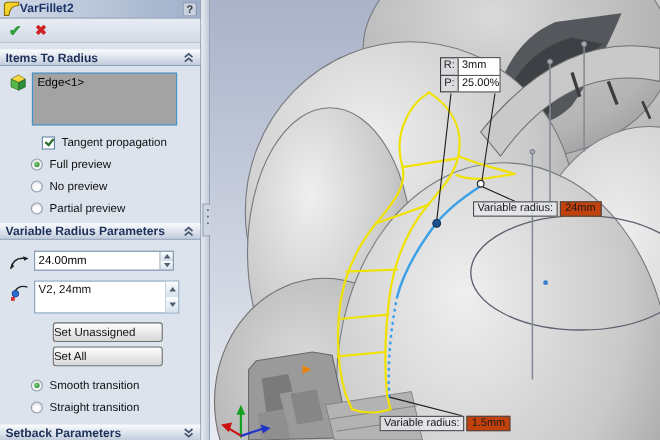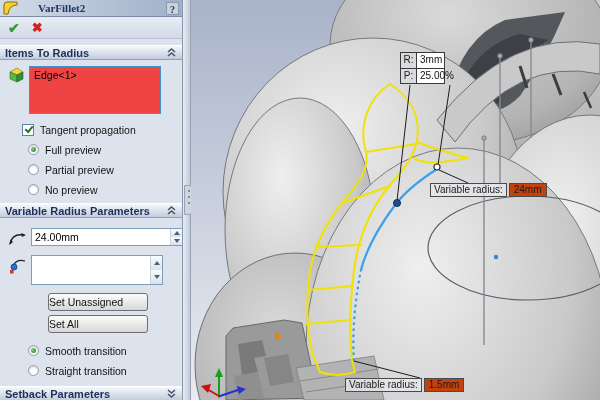--- a/index.html
+++ b/index.html
@@ -3,55 +3,55 @@
 <meta charset="utf-8">
 <style>
   * { margin:0; padding:0; box-sizing:border-box; }
   html,body { width:600px; height:400px; overflow:hidden; }
   body { font-family:"Liberation Sans", sans-serif; font-size:10.5px; color:#111; }
   .app { position:relative; width:600px; height:400px; background:#dce3ed; }
 
   
   .pm-panel { position:absolute; left:0; top:0; width:183px; height:400px;
               background:#dce3ed; border-right:1px solid #8894a8; }
-  .pm-header { height:17px; display:flex; align-items:center; gap:20px; padding:0 3px;
+  .pm-header { height:17px; display:flex; align-items:center; gap:0; padding:0 3px;
                background:linear-gradient(90deg,#d2dae7,#9fb0ca);
-               border-bottom:1px solid #7d8ca6;font-family:Liberation Serif, serif; }
+               border-bottom:1px solid #7d8ca6; }
   .pm-title { font-weight:bold; font-size:11px; color:#1c3468; flex:1; }
   .help-btn { width:13px; height:13px; text-align:center; line-height:13px; font-weight:bold;
               color:#333; background:#c9d2e0; border:1px solid #8a97ad; font-size:10px; }
   .pm-actions { height:22px; display:flex; align-items:center; gap:12px; padding:0 8px;
                 background:linear-gradient(#e8edf4,#d3dae6); border-bottom:1px solid #b6c0d0; }
   .ok-mark { color:#2f9e38; font-size:14px; font-weight:bold; line-height:1; }
   .cancel-mark { color:#cc2222; font-size:13px; font-weight:bold; line-height:1; }
 
   .sec-hdr { height:15px; margin-top:0; display:flex; align-items:center;
              background:linear-gradient(#f6f9fc,#c2ccdc); border-top:1px solid #ffffff;
              border-bottom:1px solid #8fa0ba; padding:0 5px; }
   .sec-hdr span.t { flex:1; font-weight:bold; font-size:11px; color:#1d3059; }
   .chev { width:11px; height:11px; }
   .chev polyline { fill:none; stroke:#44556e; stroke-width:1.6; }
 
   .sec-body { padding:4px 8px 0 8px; }
   .sel-row { display:flex; gap:4px; margin-top:2px; }
   .sel-icon { width:17px; height:17px; flex:none; }
-  .sel-box { width:132px; height:48px; background:#ef4444; border:1.5px solid #3f94cf;
+  .sel-box { width:132px; height:48px; background:#a3a3a3; border:1.5px solid #3f94cf;
              padding:2px 4px; font-size:10.5px; color:#000; }
-  .chk-row { display:flex; align-items:center; gap:6px; margin:10px 0 0 14px;text-align:center; }
+  .chk-row { display:flex; align-items:center; gap:6px; margin:10px 0 0 30px;text-align:center; }
   .chk { width:12px; height:12px; background:#fff; border:1px solid #5e83a8; position:relative; flex:none; }
   .chk.on::after { content:""; position:absolute; left:2px; top:1px; width:6px; height:3px;
                    border-left:2px solid #2c6e2c; border-bottom:2px solid #2c6e2c; transform:rotate(-50deg); }
   .radio-row { display:flex; align-items:flex-start; gap:6px; margin:8px 0 0 20px; }
   .radio { width:11px; height:11px; border-radius:50%; background:#fdfdfd; border:1px solid #8f9db0;
            position:relative; flex:none; box-shadow:inset 0 1px 2px rgba(0,0,0,.18); }
   .radio.on::after { content:""; position:absolute; left:2px; top:2px; width:5px; height:5px;
                      border-radius:50%; background:radial-gradient(circle at 35% 35%,#7ed27e,#1e7a1e); }
   .param-row { display:flex; gap:4px; margin-top:6px; align-items:flex-start; }
   .param-icon { width:19px; height:19px; flex:none; }
-  .spin-wrap { display:flex; width:152px; height:18px; background:#a3a3a3; border:1px solid #7f9db9; }
+  .spin-wrap { display:flex; width:127px; height:18px; background:#a3a3a3; border:1px solid #7f9db9; }
   .spin-wrap input { flex:1; border:0; outline:0; font:10.5px "Liberation Sans",sans-serif; padding:0 3px; min-width:0; }
   .spin-col { width:12px; display:flex; flex-direction:column; border-left:1px solid #c6d2de; }
   .spin-btn { flex:1; display:flex; align-items:center; justify-content:center; background:linear-gradient(#fafcfe,#d8e2ec); }
   .arr-up { width:0; height:0; border-left:3px solid transparent; border-right:3px solid transparent; border-bottom:4px solid #4f5f72; }
   .arr-dn { width:0; height:0; border-left:3px solid transparent; border-right:3px solid transparent; border-top:4px solid #4f5f72; }
   .listbox { width:132px; height:30px; background:#fff; border:1px solid #7f9db9; display:flex; }
   .list-items { flex:1; padding:1px 3px; line-height:13px; font-size:10.5px; }
   .pm-btn { display:block; width:100px; height:18px; margin:6px auto 0 40px; text-align:left;
             font:10.5px "Liberation Sans",sans-serif; color:#111;
             background:linear-gradient(#fdfdfd,#d7d7d7); border:1px solid #707070; border-radius:3px; }
@@ -69,21 +69,21 @@
   .viewport { position:absolute; left:191px; top:0; width:409px; height:400px; overflow:hidden; }
   .viewport svg { position:absolute; left:0; top:0; }
 
   .callout { position:absolute; display:flex; align-items:center; font-size:10px; color:#1a1a1a; white-space:nowrap; }
   .co-label { background:rgba(228,231,236,0.82); border:1px solid #4a4a4a; padding:0 3px; height:14px; line-height:12px; }
   .co-value { background:#c2410c; border:1px solid #4a4a4a; padding:0 4px; height:14px; line-height:12px; margin-left:2px; }
   .rp-callout { position:absolute; border:1px solid #3a3a3a; background:rgba(220,223,228,0.55); }
   .rp-row { display:flex; height:15px; }
   .rp-row + .rp-row { border-top:1px solid #3a3a3a; }
   .rp-l { width:15px; text-align:center; font-size:10px; line-height:14px; color:#222; }
-  .rp-v { width:28px; background:#fff; border-left:1px solid #3a3a3a; font-size:10px; line-height:14px; padding-left:3px; }
+  .rp-v { width:38px; background:#fff; border-left:1px solid #3a3a3a; font-size:10px; line-height:14px; padding-left:3px; }
 </style>
 </head>
 <body>
 
 <div class="app">
 
   <div class="pm-panel">
 
     <div class="pm-header">
       <svg width="15" height="14" viewBox="0 0 15 14">
@@ -124,25 +124,25 @@
         <span class="chk on"></span>
         <span>Tangent propagation</span>
       </div>
 
       <div class="radio-row">
         <span class="radio on"></span>
         <span>Full preview</span>
       </div>
       <div class="radio-row">
         <span class="radio"></span>
-        <span>Partial preview</span>
+        <span>No preview</span>
       </div>
       <div class="radio-row">
         <span class="radio"></span>
-        <span>No preview</span>
+        <span>Partial preview</span>
       </div>
     </div>
 
     <div class="sec-hdr" style="margin-top:7px">
       <span class="t">Variable Radius Parameters</span>
       <svg class="chev" viewBox="0 0 11 11">
         <polyline points="2,5 5.5,2 9,5"></polyline>
           <polyline points="2,9 5.5,6 9,9"></polyline>
       </svg>
     </div>
@@ -168,20 +168,21 @@
       </div>
 
       <div class="param-row" style="margin-top:8px">
         <svg class="param-icon" viewBox="0 0 19 19">
           <path d="M 4,14 Q 7,3 17,6" fill="none" stroke="#222" stroke-width="1.3"></path>
           <circle cx="6" cy="12" r="3" fill="#2a6fd4" stroke="#123d80" stroke-width="0.8"></circle>
           <rect x="2" y="15" width="3.5" height="3.5" fill="#d33333"></rect>
         </svg>
         <div class="listbox">
           <div class="list-items">
+            <div>V2, 24mm</div>
           </div>
           <div class="spin-col">
             <span class="spin-btn">
                 <i class="arr-up"></i>
               </span>
             <span class="spin-btn">
                 <i class="arr-dn"></i>
               </span>
           </div>
         </div>

